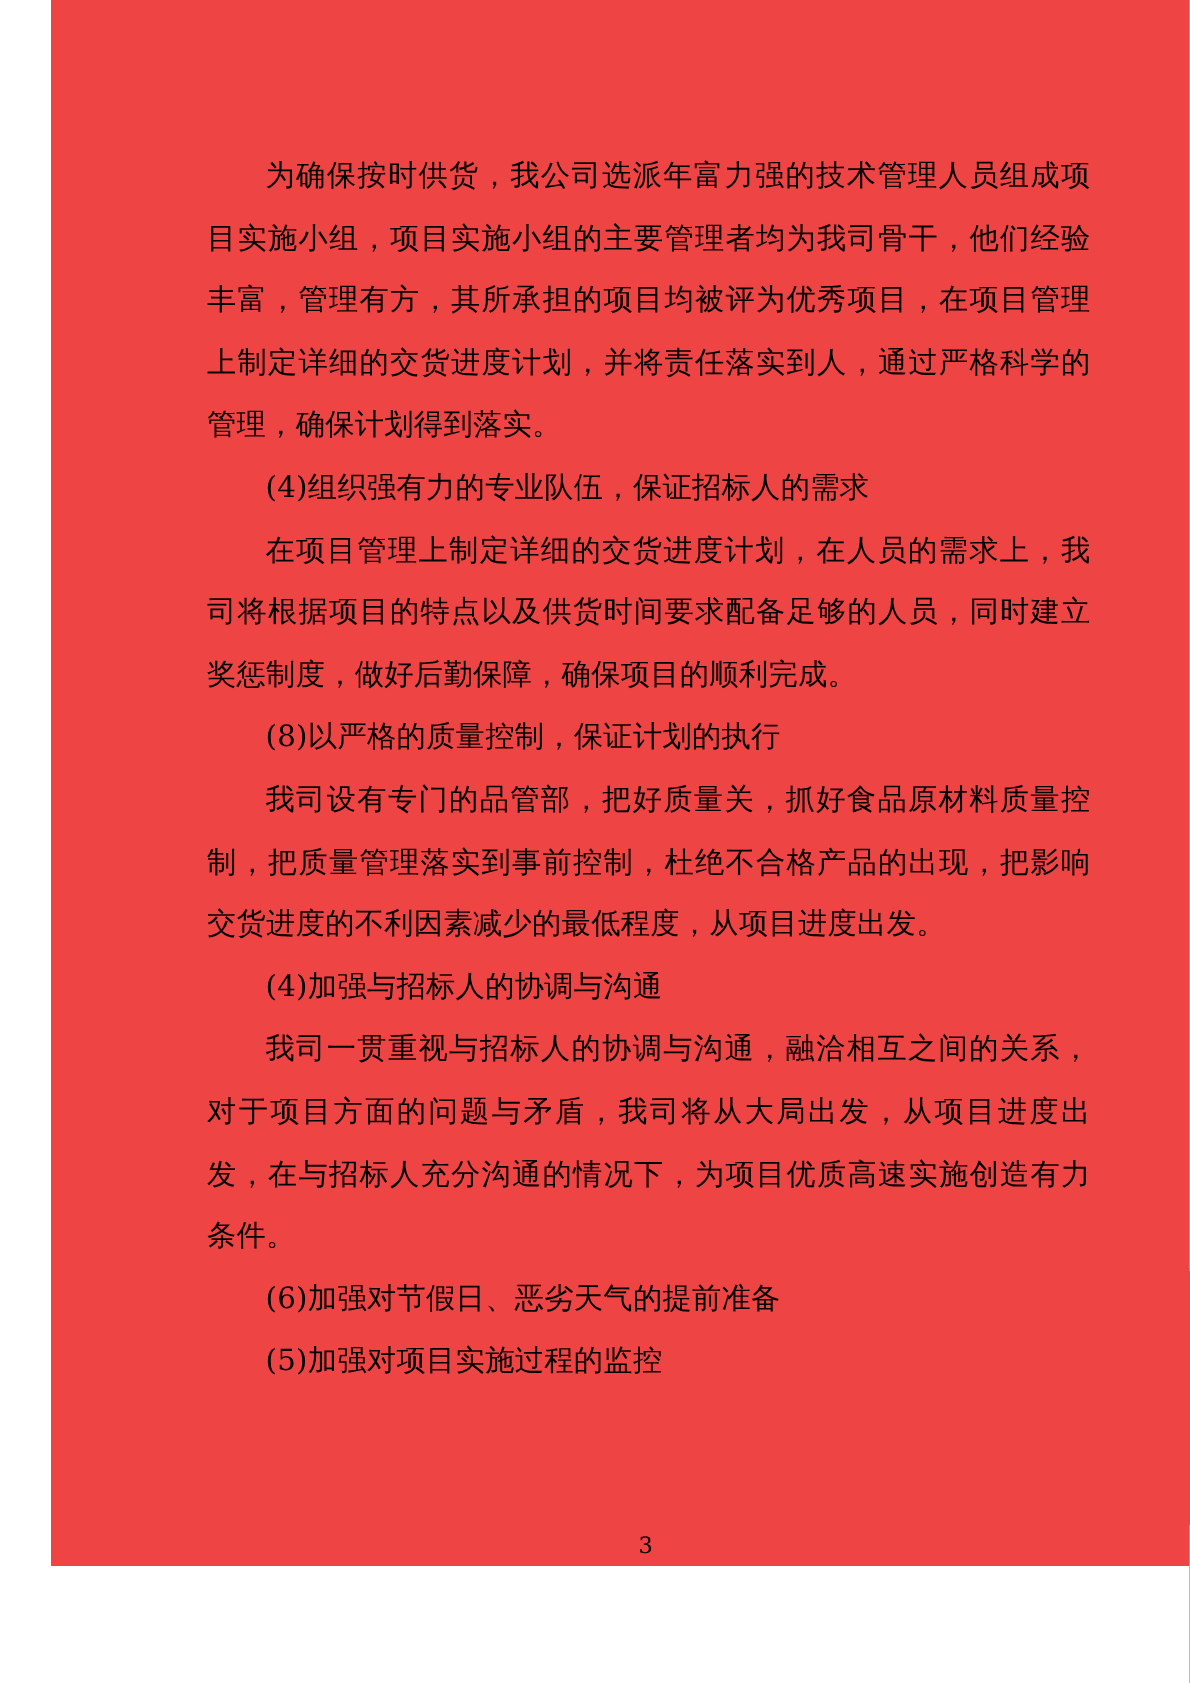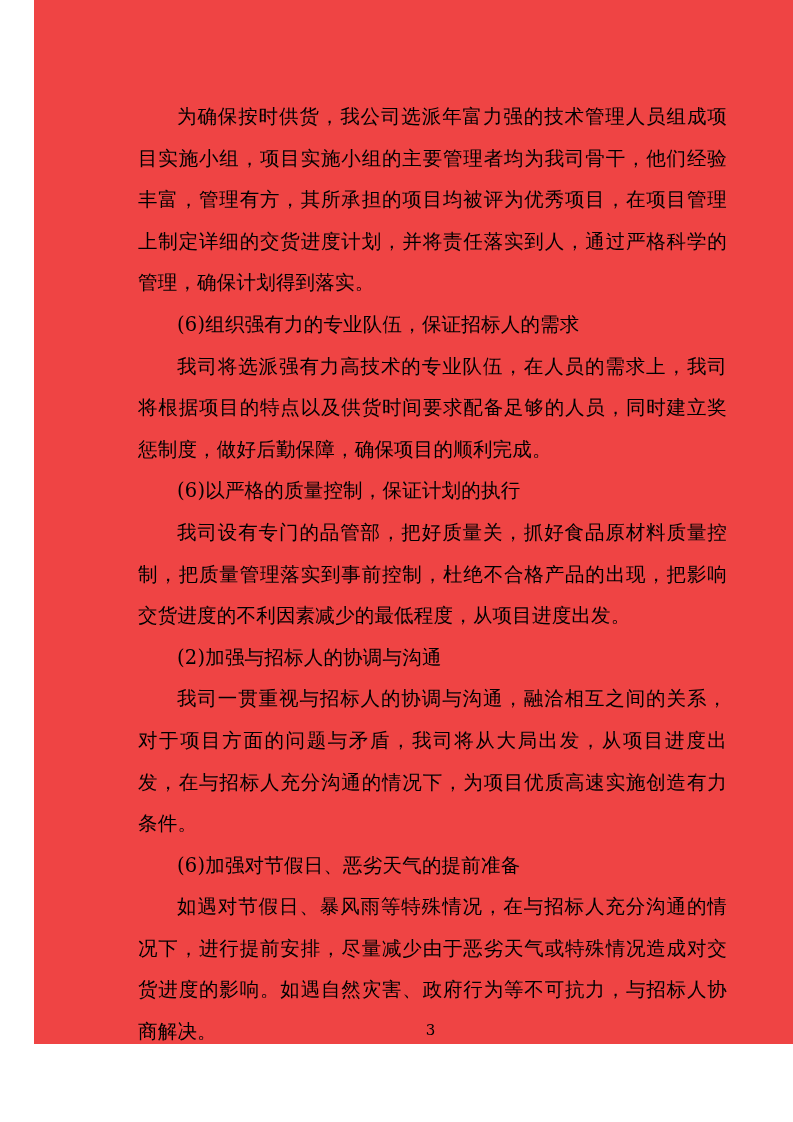--- a/index.html
+++ b/index.html
@@ -44,26 +44,25 @@
     line-height: 20px;
   }
 </style>
 </head>
 <body>
 
 <div class="page">
 
   <div class="doc-content" id="doc-content">
       <p>为确保按时供货，我公司选派年富力强的技术管理人员组成项目实施小组，项目实施小组的主要管理者均为我司骨干，他们经验丰富，管理有方，其所承担的项目均被评为优秀项目，在项目管理上制定详细的交货进度计划，并将责任落实到人，通过严格科学的管理，确保计划得到落实。</p>
-      <p>(6)组织强有力的专业队伍，保证招标人的需求</p>
-      <p>我司将选派强有力高技术的专业队伍，在人员的需求上，我司将根据项目的特点以及供货时间要求配备足够的人员，同时建立奖惩制度，做好后勤保障，确保项目的顺利完成。</p>
-      <p>(6)以严格的质量控制，保证计划的执行</p>
+      <p>(4)组织强有力的专业队伍，保证招标人的需求</p>
+      <p>在项目管理上制定详细的交货进度计划，在人员的需求上，我司将根据项目的特点以及供货时间要求配备足够的人员，同时建立奖惩制度，做好后勤保障，确保项目的顺利完成。</p>
+      <p>(8)以严格的质量控制，保证计划的执行</p>
       <p>我司设有专门的品管部，把好质量关，抓好食品原材料质量控制，把质量管理落实到事前控制，杜绝不合格产品的出现，把影响交货进度的不利因素减少的最低程度，从项目进度出发。</p>
-      <p>(2)加强与招标人的协调与沟通</p>
+      <p>(4)加强与招标人的协调与沟通</p>
       <p>我司一贯重视与招标人的协调与沟通，融洽相互之间的关系，对于项目方面的问题与矛盾，我司将从大局出发，从项目进度出发，在与招标人充分沟通的情况下，为项目优质高速实施创造有力条件。</p>
       <p>(6)加强对节假日、恶劣天气的提前准备</p>
-      <p>如遇对节假日、暴风雨等特殊情况，在与招标人充分沟通的情况下，进行提前安排，尽量减少由于恶劣天气或特殊情况造成对交货进度的影响。如遇自然灾害、政府行为等不可抗力，与招标人协商解决。</p>
       <p>(5)加强对项目实施过程的监控</p>
     </div>
 
   <div class="page-footer">3</div>
 
 </div>
 
 </body></html>

